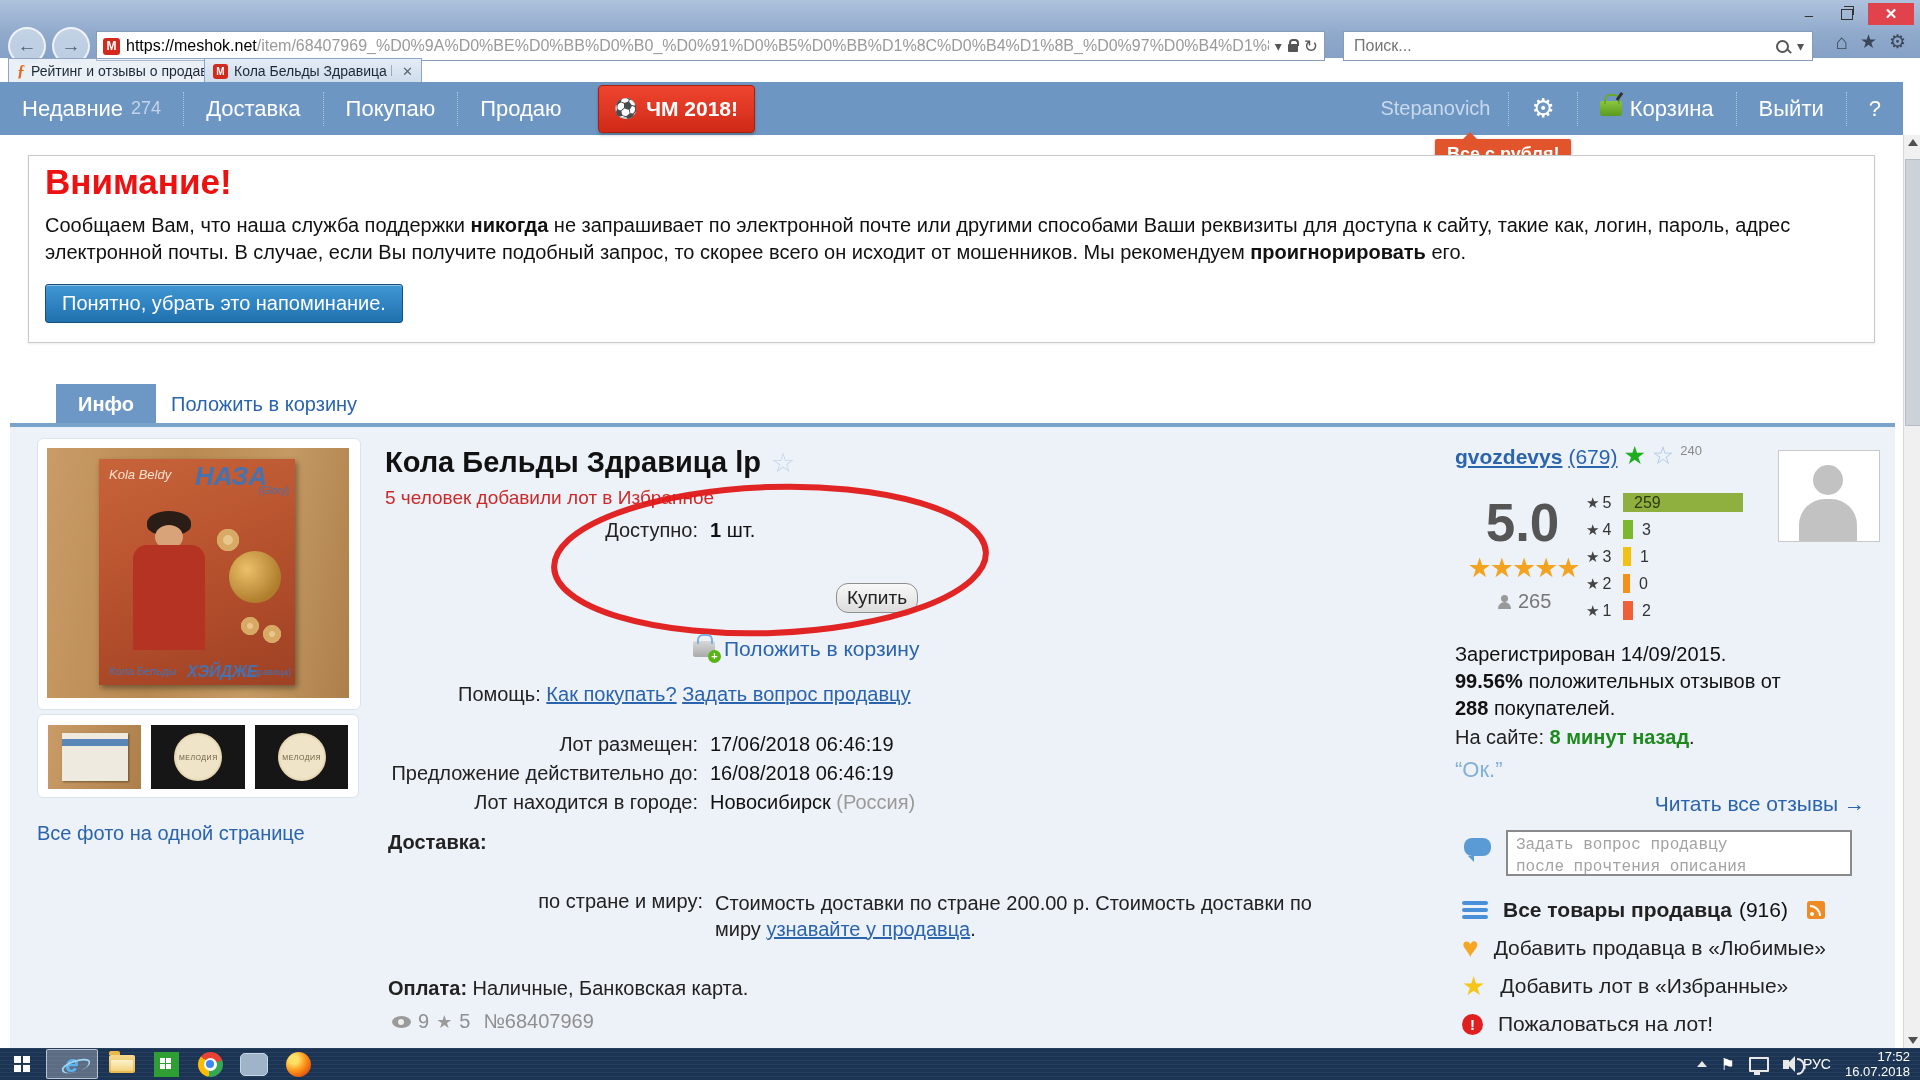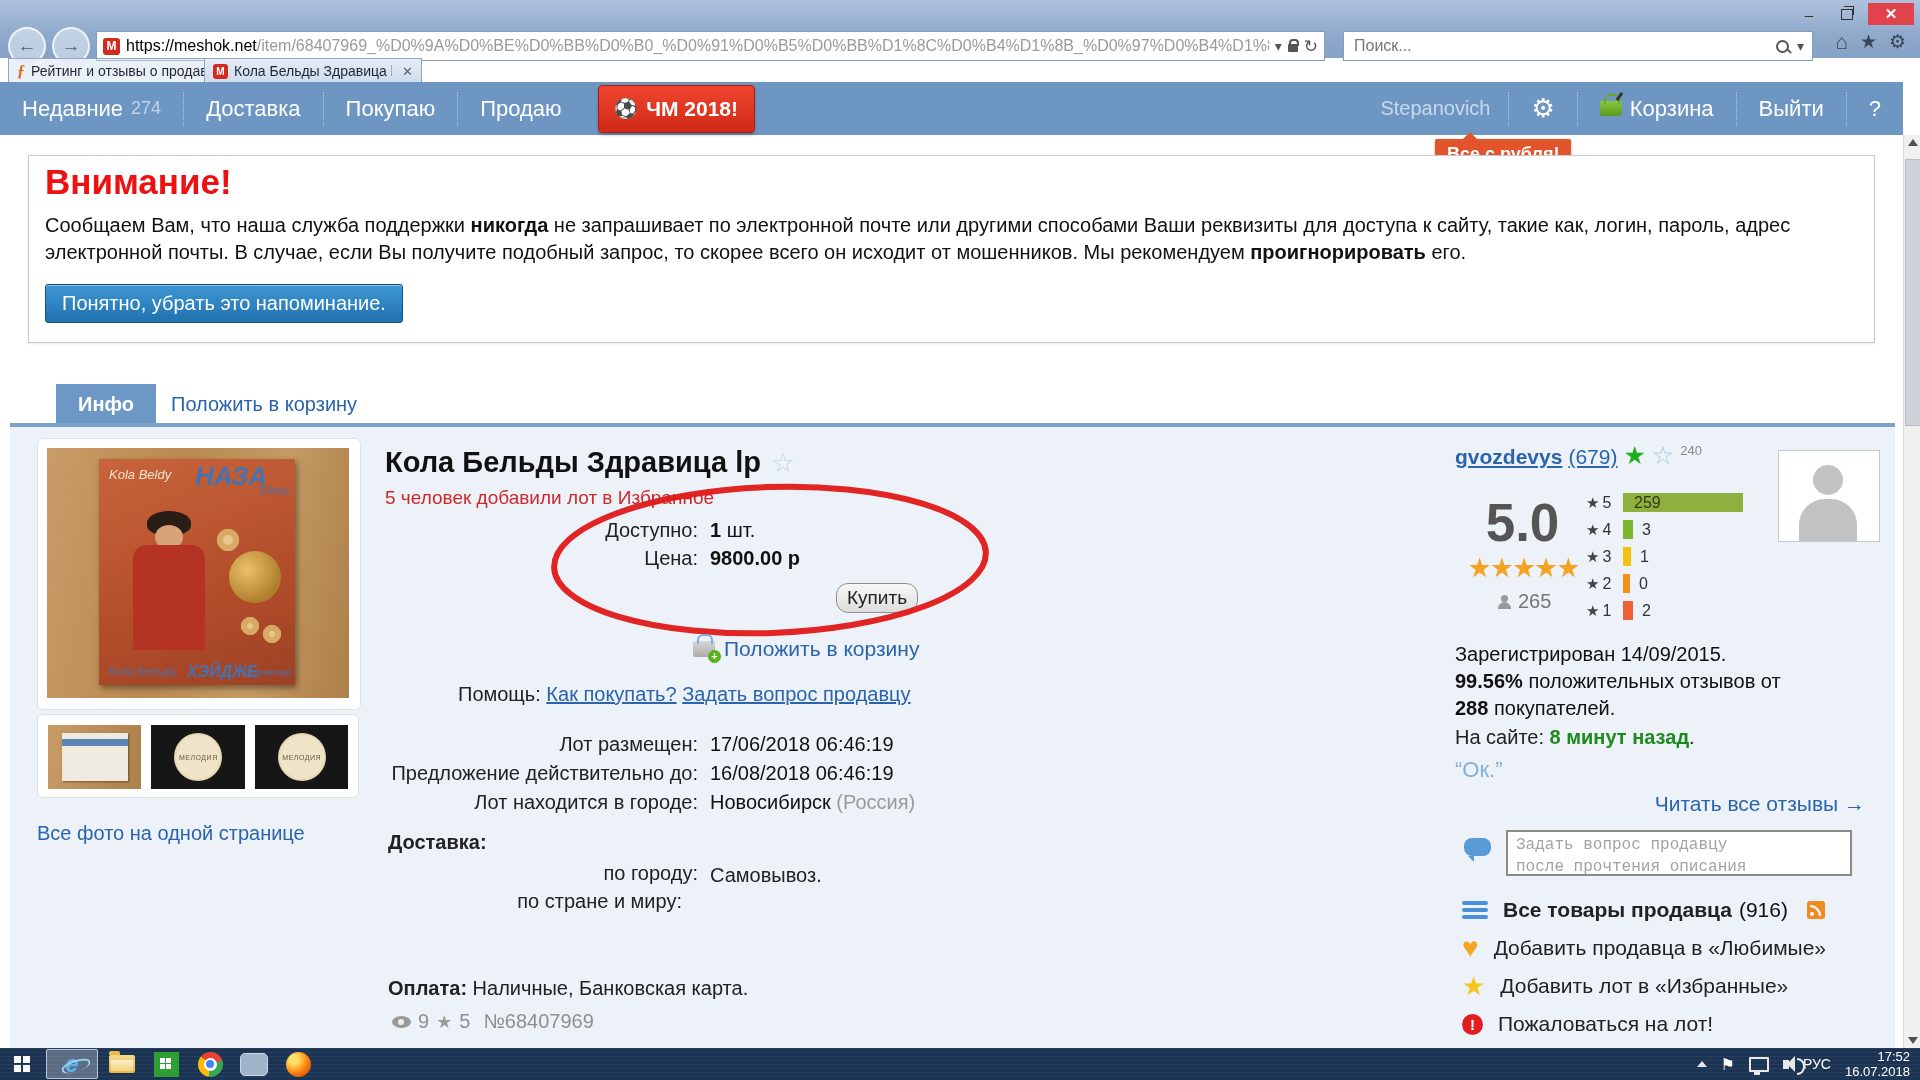--- a/index.html
+++ b/index.html
@@ -359,24 +359,20 @@
   </div>
   <div class="allphotos link">Все фото на одной странице</div>
 
   <div class="it-title"><span>Кола Бельды Здравица lp</span><span class="it-star">☆</span></div>
   <div class="it-fav">5 человек добавили лот в Избранное</div>
 
   <div class="kv" style="left:385px;top:519px;">
     <span class="k">Доступно:</span>
     <span class="v"><b>1</b><span> шт.</span></span>
   </div>
-  <div class="kv" style="left:385px;top:547px;">
-    <span class="k">Цена:</span>
-    <span class="v" style="font-weight:bold;">9800.00 р</span>
-  </div>
   <button class="buybtn">Купить</button>
 
   <svg class="ellipse-svg" width="460" height="165" viewBox="0 0 460 165">
     <ellipse cx="230" cy="82" rx="216" ry="73" fill="none" stroke="#e01818" stroke-width="6" transform="rotate(-2 230 82)" opacity="0.95"></ellipse>
   </svg>
 
   <div class="addcart">
     <span class="cart-gray"></span>
     <span class="link">Положить в корзину</span>
   </div>
@@ -395,26 +391,23 @@
   <div class="kv lotrow" style="left:385px;top:762px;">
     <span class="k">Предложение действительно до:</span>
     <span class="v" style="text-align:left;width:340px;">16/08/2018 06:46:19</span>
   </div>
   <div class="kv lotrow" style="left:385px;top:791px;">
     <span class="k">Лот находится в городе:</span>
     <span class="v" style="text-align:left;width:340px;"><span>Новосибирск </span><span style="color:#9a9a9a;">(Россия)</span></span>
   </div>
 
   <div class="delv-title">Доставка:</div>
-  <div class="delv-kv" style="left:388px;top:862px;">
-    <span class="k">по городу:</span>
-    <span class="v">Самовывоз.</span>
-  </div>
-  <div class="delv-kv" style="left:372px;top:890px;">
+  <div class="delv-kv" style="left:393px;top:890px;">
     <span class="k">по стране и миру:</span>
+    <span class="v"><span>Стоимость доставки по стране 200.00 р. Стоимость доставки по миру </span><span class="link u">узнавайте у продавца</span><span>.</span></span>
   </div>
   <div class="payline"><b>Оплата: </b><span>Наличные, Банковская карта.</span></div>
 
   <div class="stats">
     <span class="eye"></span>
     <span>9</span>
     <span class="star-g">★</span>
     <span>5</span>
     <span style="margin-left:6px;">№68407969</span>
   </div>

